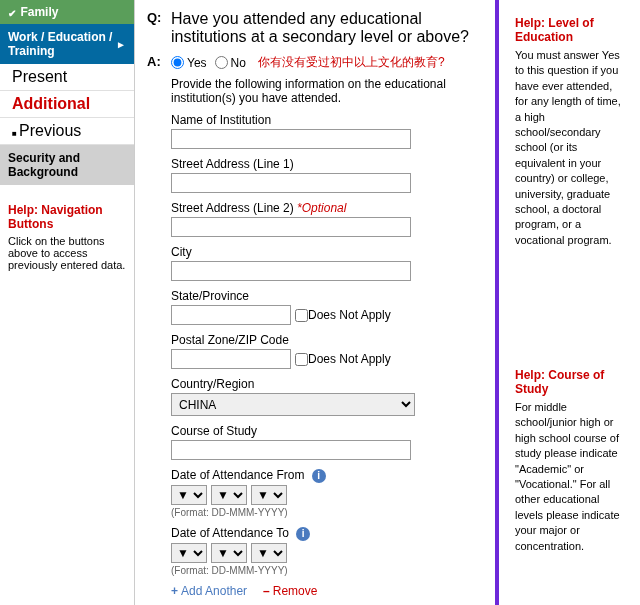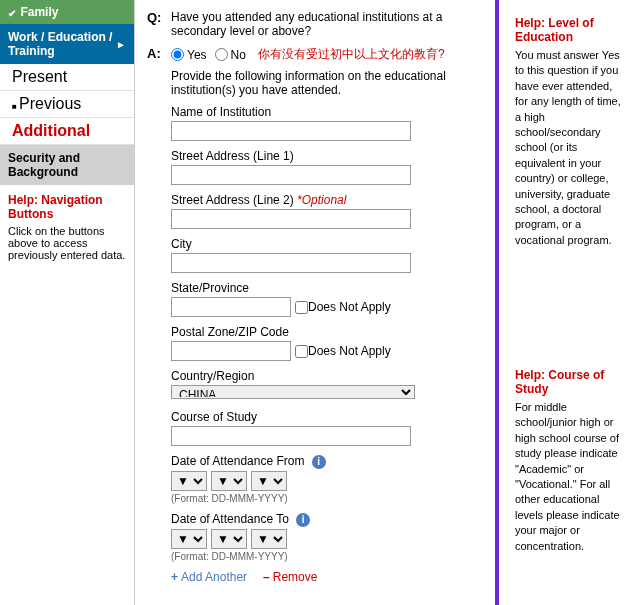--- a/index.html
+++ b/index.html
@@ -57,20 +57,21 @@
     }
     .sidebar-security {
       background: #d0d0d0;
       padding: 6px 8px;
       font-size: 12px;
       font-weight: bold;
       cursor: pointer;
     }
     .help-nav {
       padding: 8px;
+      margin-top: 10px;
     }
     .help-nav .help-title {
       color: #cc0000;
       font-weight: bold;
       font-size: 12px;
     }
     .help-nav p {
       font-size: 11px;
       color: #000;
       margin-top: 4px;
@@ -88,21 +89,21 @@
       display: flex;
       gap: 6px;
       margin-bottom: 8px;
     }
     .q-label {
       font-weight: bold;
       font-size: 13px;
       min-width: 18px;
     }
     .q-text {
-      font-size: 12px;
+      font-size: 16px;
     }
     .a-block {
       display: flex;
       gap: 6px;
       align-items: flex-start;
       margin-bottom: 6px;
     }
     .a-label {
       font-weight: bold;
       font-size: 13px;
@@ -165,21 +166,21 @@
     .does-not-apply input[type="text"] {
       width: 120px;
       height: 20px;
       border: 1px solid #999;
       font-size: 12px;
       padding: 1px 3px;
       margin-right: 4px;
     }
     .country-select {
       width: 244px;
-      height: 14px;
+      height: 23px;
       border: 1px solid #999;
       font-size: 12px;
       padding: 1px 3px;
     }
     .date-row {
       display: flex;
       align-items: center;
       gap: 4px;
     }
     .date-row select {
@@ -255,25 +256,25 @@
   <div class="sidebar-family">
     <span>Family</span>
   </div>
   <div class="sidebar-work">
     <span>Work / Education / Training</span>
     <span class="arrow">►</span>
   </div>
   <div class="sidebar-section-item">
     <span>Present</span>
   </div>
+  <div class="sidebar-section-item active">
+    <span>Additional</span>
+  </div>
   <div class="sidebar-section-item has-bullet">
     <span>Previous</span>
-  </div>
-  <div class="sidebar-section-item active">
-    <span>Additional</span>
   </div>
   <div class="sidebar-security">
     <span>Security and Background</span>
   </div>
   <div class="help-nav">
     <div class="help-title">Help: Navigation Buttons</div>
     <p>Click on the buttons above to access previously entered data.</p>
   </div>
 </div>
 

